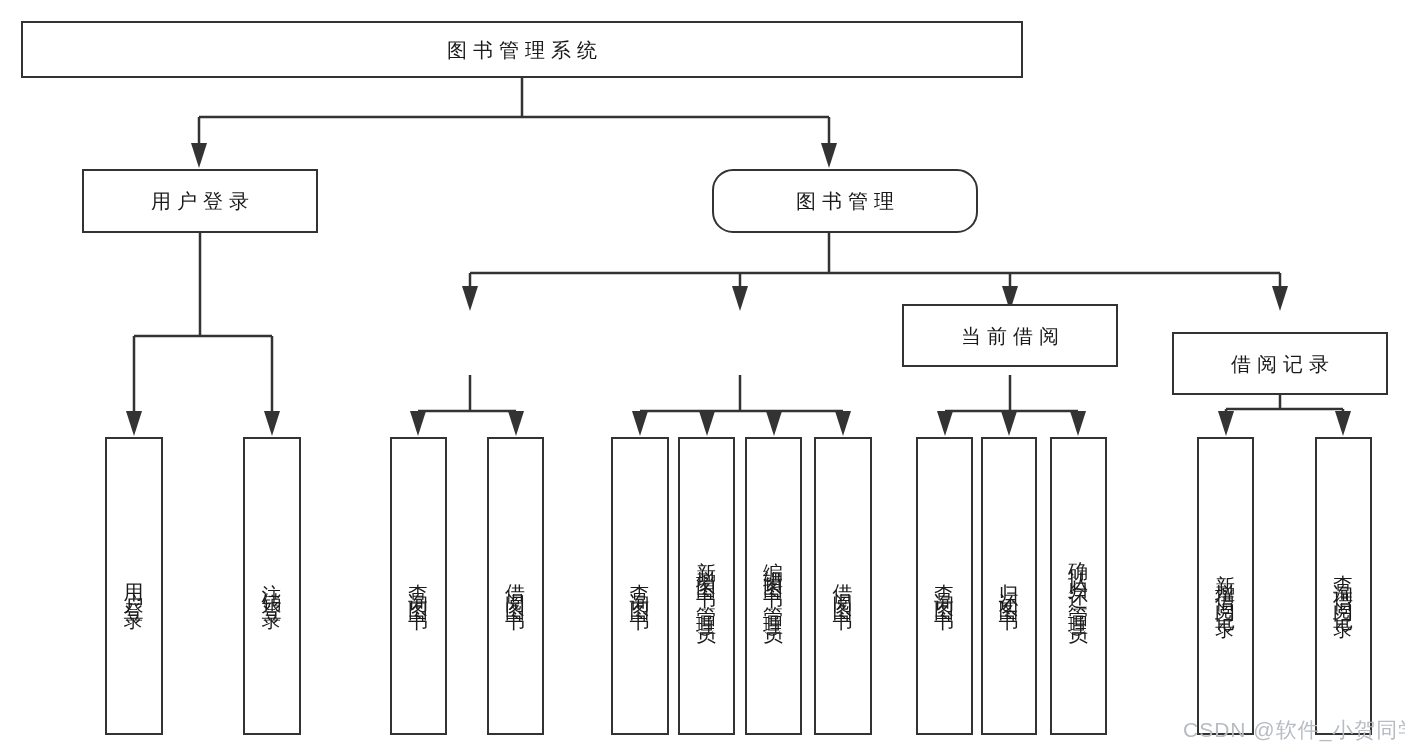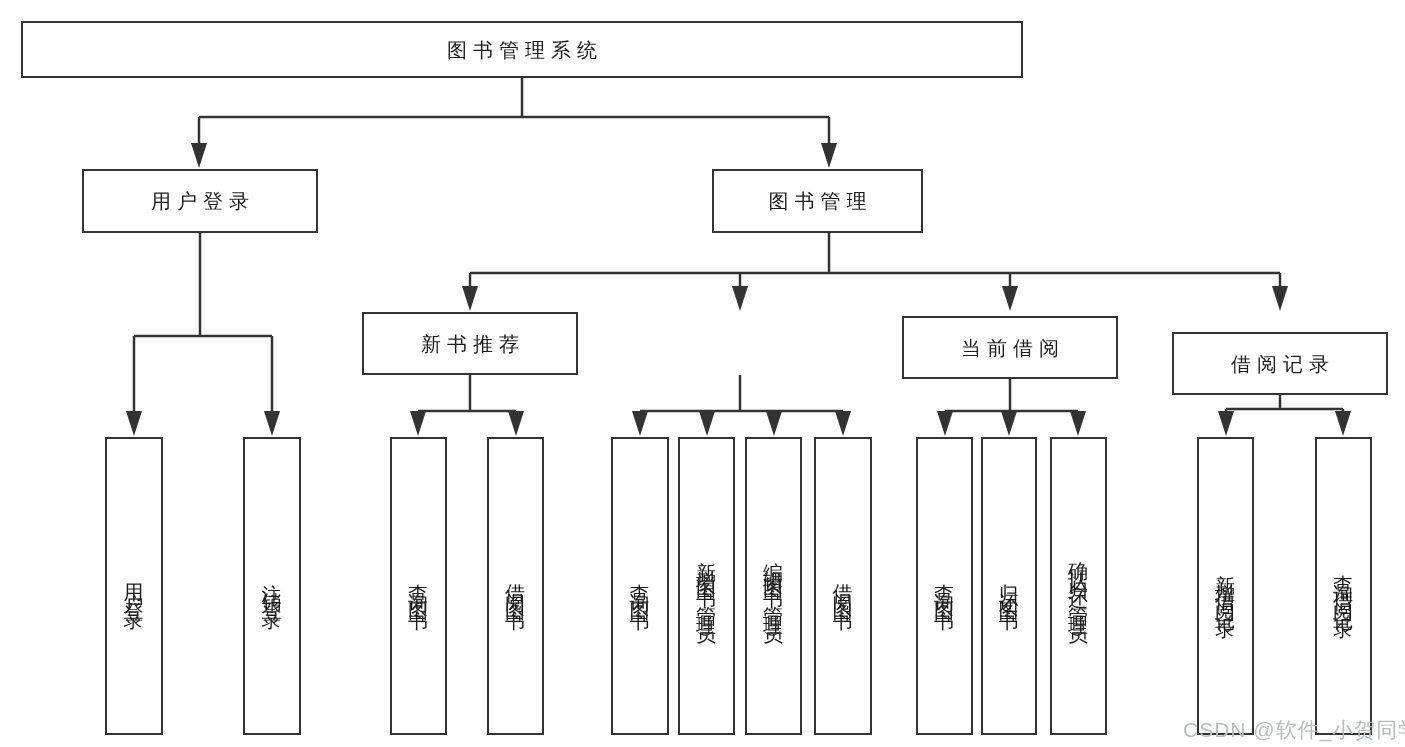--- a/index.html
+++ b/index.html
@@ -87,24 +87,23 @@
       <polygon points="1009,436 1001,411 1017,411"></polygon>
       <polygon points="1078,436 1070,411 1086,411"></polygon>
       <polygon points="1226,436 1218,411 1234,411"></polygon>
       <polygon points="1343,436 1335,411 1351,411"></polygon>
     </g>
   </svg>
 
   <div class="node" style="left:21px; top:13px; width:1002px; height:57px;margin-top:8px;">图书管理系统</div>
 
   <div class="node" style="left:82px; top:169px; width:236px; height:64px;">用户登录</div>
-  <div class="node" style="left:712px; top:169px; width:211px; height:64px;">图书管理</div>
+  <div class="node" style="left:712px; top:169px; width:266px; height:64px;border-radius:21px;">图书管理</div>
 
-  <div class="node" style="left:362px; top:312px; width:216px; height:63px;">新书推荐</div>
-  <div class="node" style="left:902px; top:316px; width:216px; height:63px;">当前借阅</div>
+  <div class="node" style="left:902px; top:304px; width:216px; height:63px;">当前借阅</div>
   <div class="node" style="left:1172px; top:312px; width:216px; height:63px;margin-top:20px;">借阅记录</div>
 
   <div class="node leaf" style="left:105px; top:437px; width:58px; height:298px;">用户登录</div>
   <div class="node leaf" style="left:243px; top:437px; width:58px; height:298px;">注销登录</div>
 
   <div class="node leaf" style="left:390px; top:437px; width:57px; height:298px;">查询图书</div>
   <div class="node leaf" style="left:487px; top:437px; width:57px; height:298px;">借阅图书</div>
 
   <div class="node leaf" style="left:611px; top:437px; width:58px; height:298px;">查询图书</div>
   <div class="node leaf" style="left:678px; top:437px; width:57px; height:298px;">新增图书（管理员）</div>

